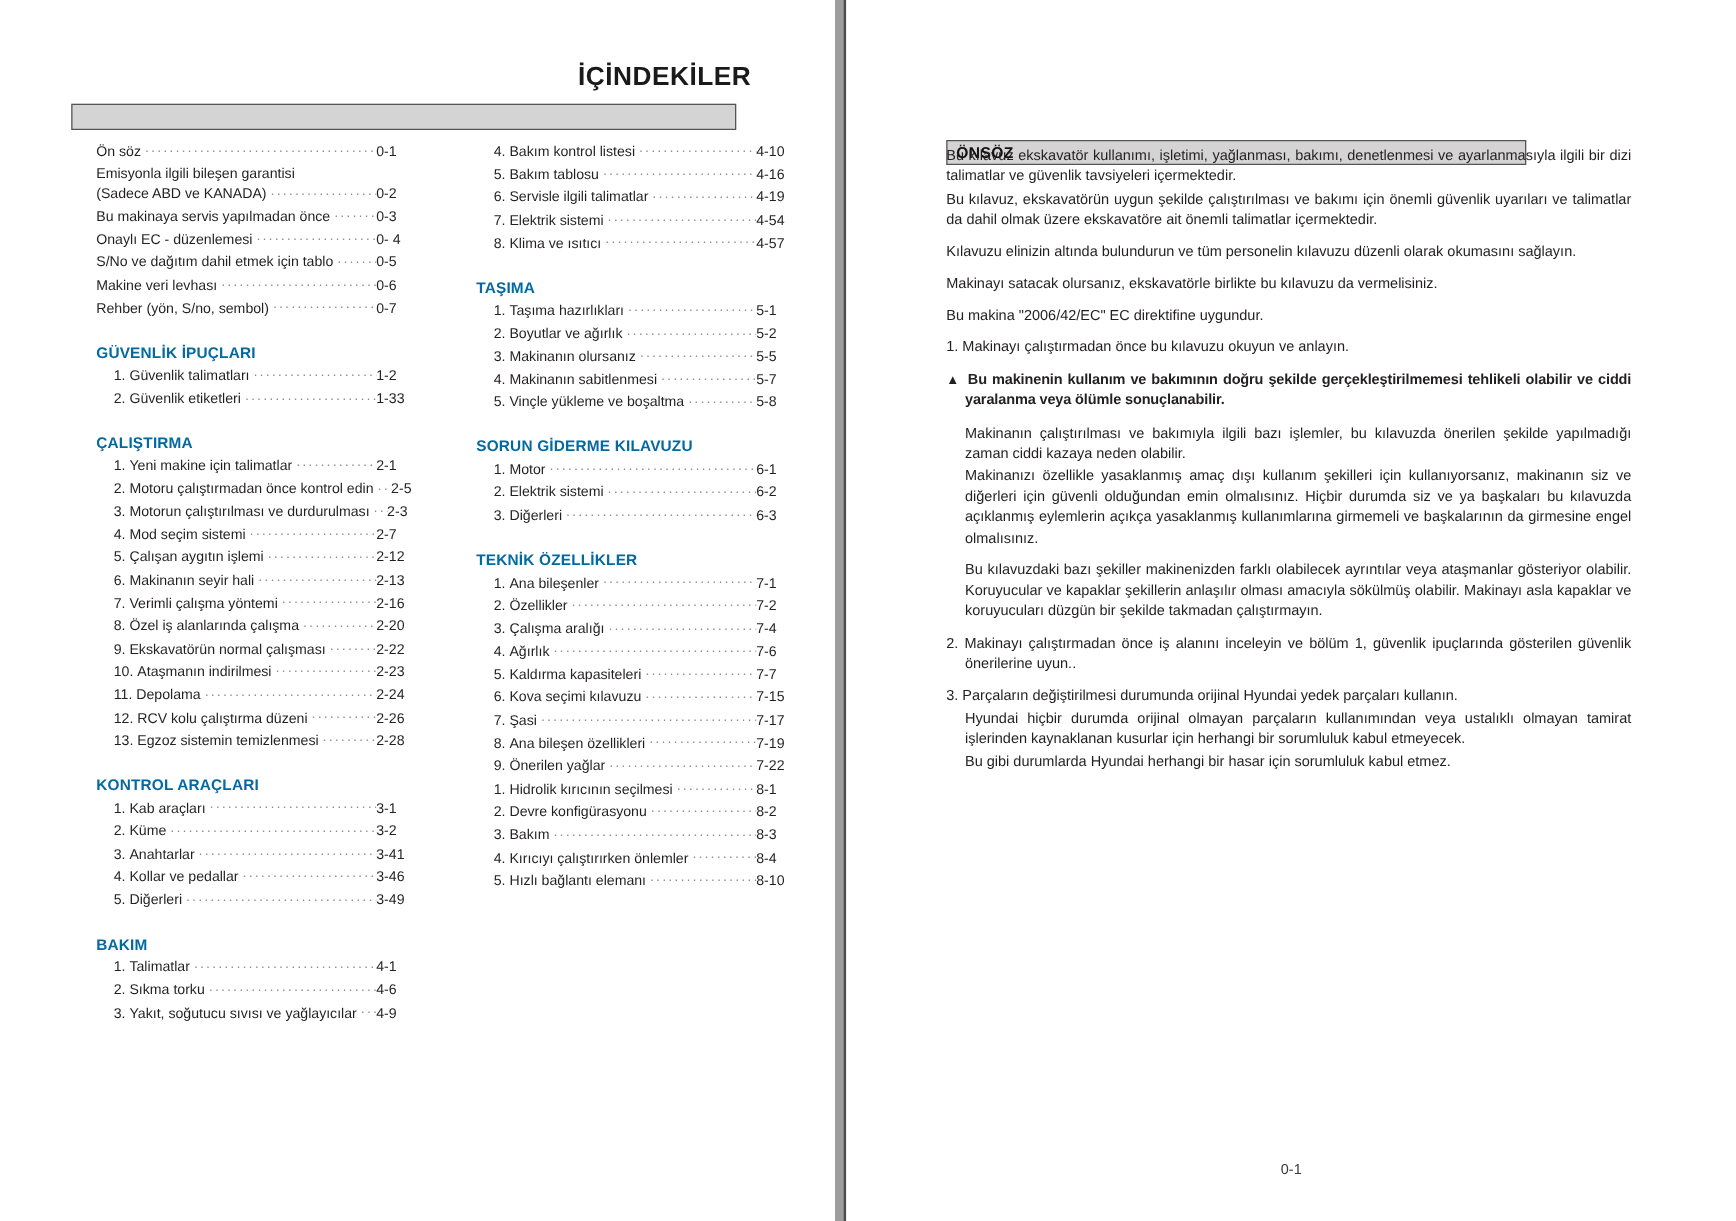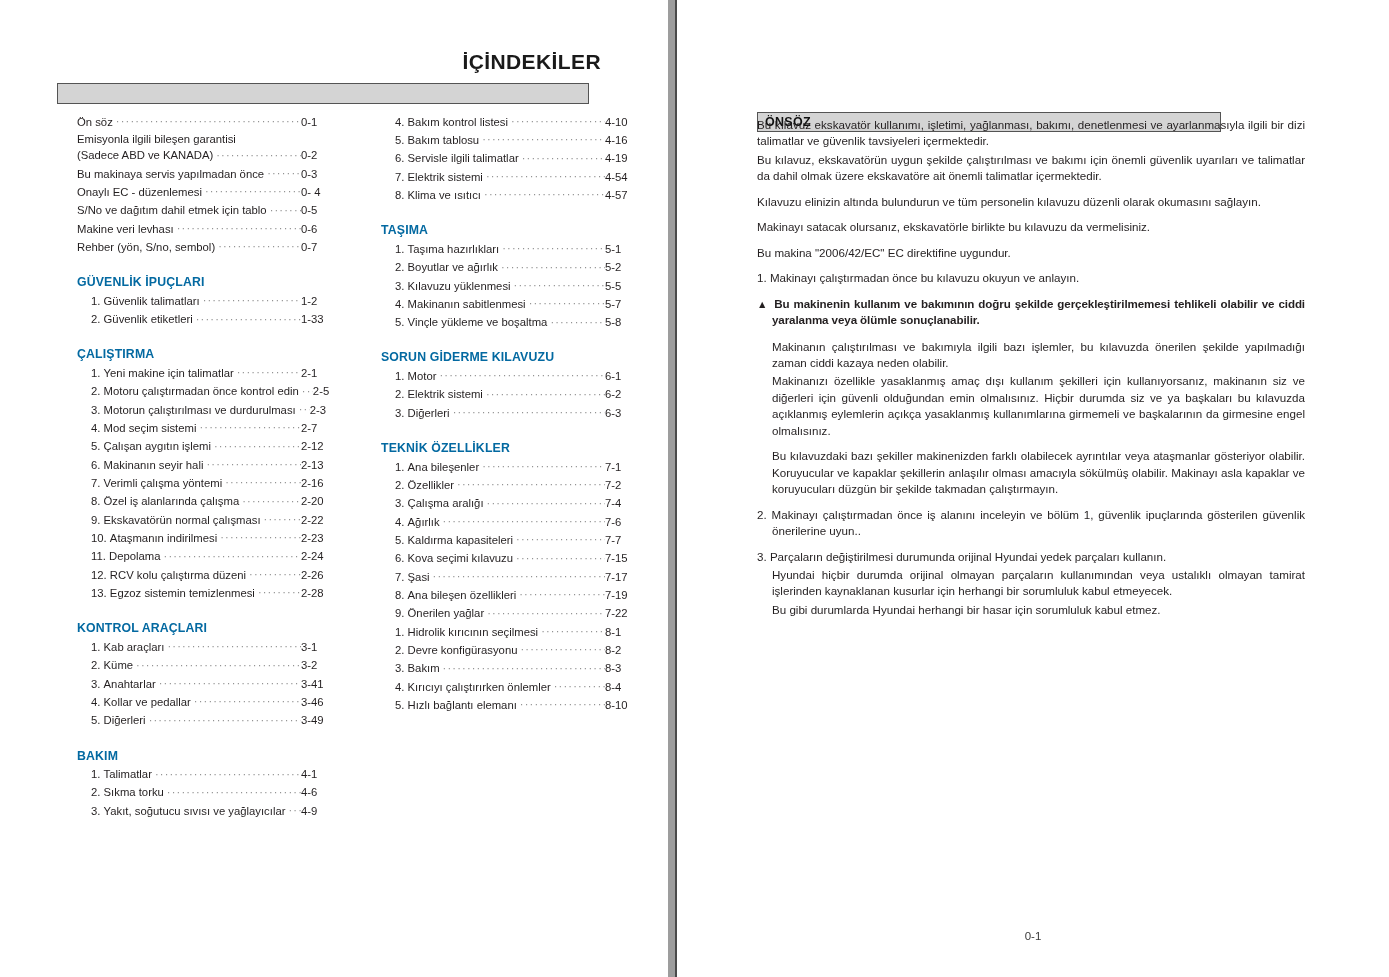--- a/index.html
+++ b/index.html
@@ -435,21 +435,21 @@
               <span class="pg">5-1</span>
             </div>
             <div class="toc-entry indent">
               <span class="num">2. </span>
               <span class="lbl">Boyutlar ve ağırlık</span>
               <span class="dots">··························································································</span>
               <span class="pg">5-2</span>
             </div>
             <div class="toc-entry indent">
               <span class="num">3. </span>
-              <span class="lbl">Kılavuzu yüklenmesi</span>
+              <span class="lbl">Makinanın olursanız</span>
               <span class="dots">··························································································</span>
               <span class="pg">5-5</span>
             </div>
             <div class="toc-entry indent">
               <span class="num">4. </span>
               <span class="lbl">Makinanın sabitlenmesi</span>
               <span class="dots">··························································································</span>
               <span class="pg">5-7</span>
             </div>
             <div class="toc-entry indent">

